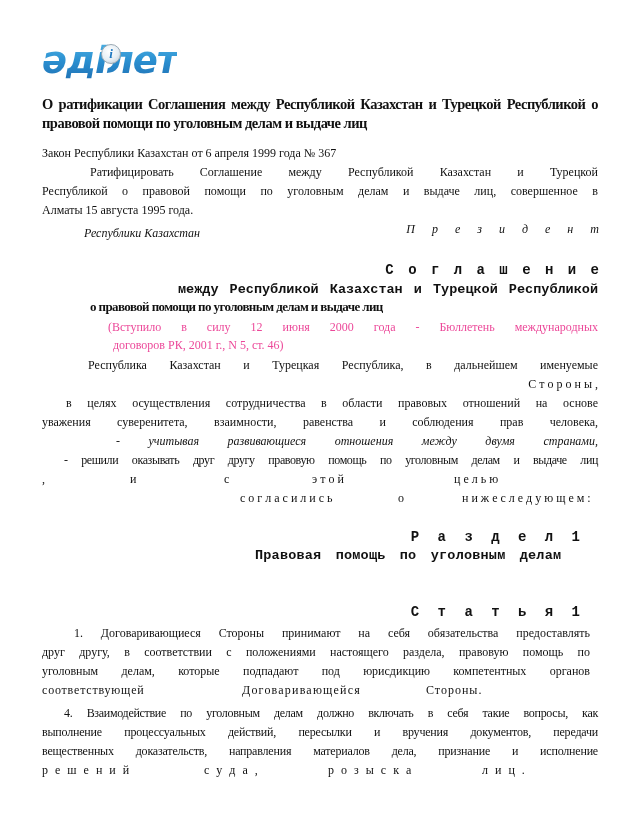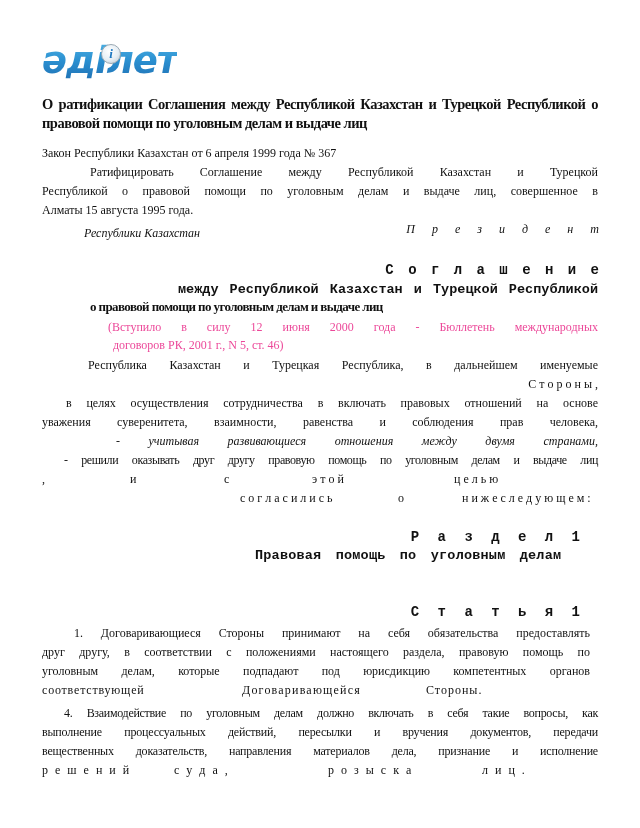--- a/index.html
+++ b/index.html
@@ -38,21 +38,21 @@
 <div class="line mono-bold just" style="top:280px; left:178px; width:420px; font-size:13.5px;">между Республикой Казахстан и Турецкой Республикой</div>
 <div class="line title" style="top:297px; left:90px; font-size:13px; letter-spacing:-0.6px;">о правовой помощи по уголовным делам и выдаче лиц</div>
 
 <div class="line red just" style="top:318px; left:108px; width:490px;">(Вступило в силу 12 июня 2000 года - Бюллетень международных</div>
 <div class="line red" style="top:336px; left:113px;">договоров РК, 2001 г., N 5, ст. 46)</div>
 
 <div class="line just" style="top:356px; left:88px; width:510px;">Республика Казахстан и Турецкая Республика, в дальнейшем именуемые</div>
 <div class="line" style="top:375px;">
   <span style="position:absolute; right:0;">С т о р о н ы ,</span>
 </div>
-<div class="line just" style="top:394px; left:66px; width:532px;">в целях осуществления сотрудничества в включать правовых отношений на основе</div>
+<div class="line just" style="top:394px; left:66px; width:532px;">в целях осуществления сотрудничества в области правовых отношений на основе</div>
 <div class="line just" style="top:413px;">уважения суверенитета, взаимности, равенства и соблюдения прав человека,</div>
 <div class="line just" style="top:432px; left:116px; width:482px;font-style:italic;">- учитывая развивающиеся отношения между двумя странами,</div>
 <div class="line just" style="top:451px; left:64px; width:534px; letter-spacing:-0.4px;">- решили оказывать друг другу правовую помощь по уголовным делам и выдаче лиц</div>
 <div class="line" style="top:470px;">
   <span style="position:absolute; left:0;">,</span>
   <span style="position:absolute; left:88px;">и</span>
   <span style="position:absolute; left:182px;">с</span>
   <span style="position:absolute; left:270px;">э т о й</span>
   <span style="position:absolute; left:412px;">ц е л ь ю</span>
 </div>
@@ -73,16 +73,16 @@
   <span style="position:absolute; left:0; letter-spacing:0.8px;">соответствующей</span>
   <span style="position:absolute; left:200px; letter-spacing:1.2px;">Договаривающейся</span>
   <span style="position:absolute; left:384px; letter-spacing:1px;">Стороны.</span>
 </div>
 
 <div class="line just" style="top:704px; left:64px; width:534px; letter-spacing:-0.3px;">4. Взаимодействие по уголовным делам должно включать в себя такие вопросы, как</div>
 <div class="line just" style="top:723px; letter-spacing:-0.2px;">выполнение процессуальных действий, пересылки и вручения документов, передачи</div>
 <div class="line just" style="top:742px; letter-spacing:-0.2px;">вещественных доказательств, направления материалов дела, признание и исполнение</div>
 <div class="line" style="top:761px;">
   <span style="position:absolute; left:0; letter-spacing:2px;">р е ш е н и й</span>
-  <span style="position:absolute; left:132px; letter-spacing:2px;text-align:center;">с у д а ,</span>
+  <span style="position:absolute; left:162px; letter-spacing:2px;text-align:center;">с у д а ,</span>
   <span style="position:absolute; left:286px; letter-spacing:2px;">р о з ы с к а</span>
   <span style="position:absolute; left:440px; letter-spacing:2px;">л и ц .</span>
 </div>
 
 </body></html>

